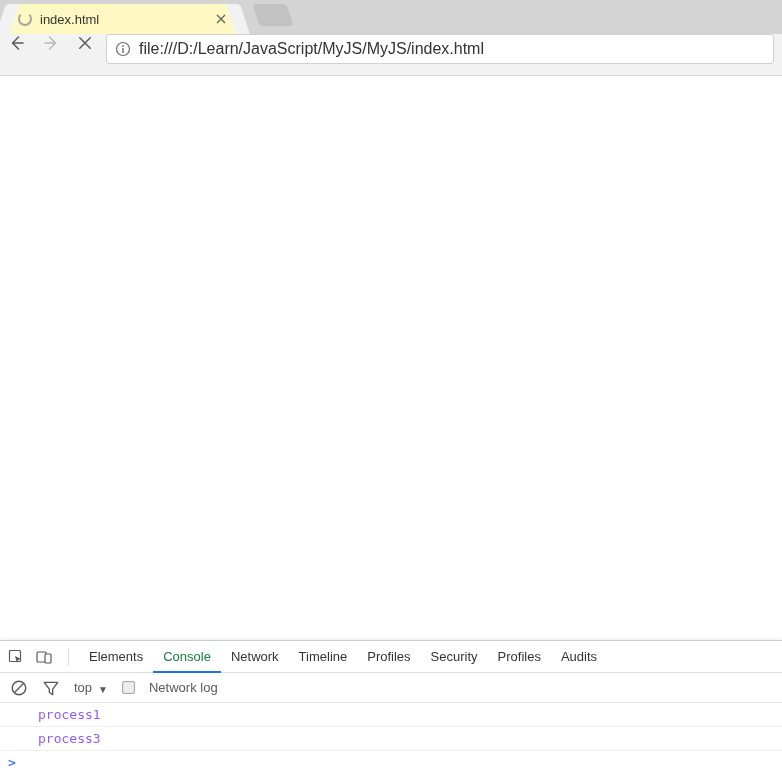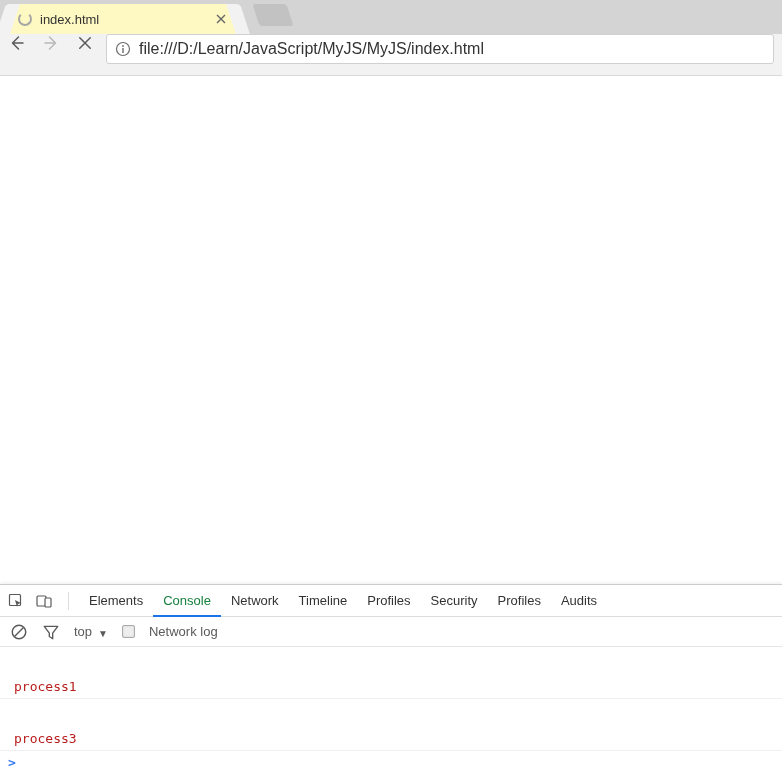--- a/index.html
+++ b/index.html
@@ -116,24 +116,23 @@
     border-bottom: 1px solid #e5e5e5;
     color: #5a5a5a;
   }
   .dt-sub .dt-icn { width: 18px; height: 18px; display: flex; align-items: center; justify-content: center; }
   .dt-sub .ctx { display: flex; align-items: flex-end; gap: 6px; font-size: 13px; }
   .dt-sub .ctx .tri { font-size: 10px; }
   .dt-sub .chk { width: 13px; height: 13px; border: 1px solid #aaa; background: #eee; box-shadow: inset 0 0 2px rgba(0,0,0,0.15); border-radius: 2px; }
   
   .dt-console { font-family: Consolas, Menlo, monospace; font-size: 13px; }
   .dt-console .row {
-    padding: 4px 8px 4px 14px;
+    padding: 4px 8px 4px 38px;
     border-bottom: 1px solid #f0f0f0;
-    color: #b91c1c;
-    margin-top: 28px;
+    color: #8b5cf6;
   }
   .dt-console .prompt {
     padding: 4px 8px;
     color: #367cf1;
     font-weight: bold;
   }
   
   .col { display: flex; flex-direction: column; height: 100%; }
   .grow { flex: 1; min-height: 0; }
 </style>

